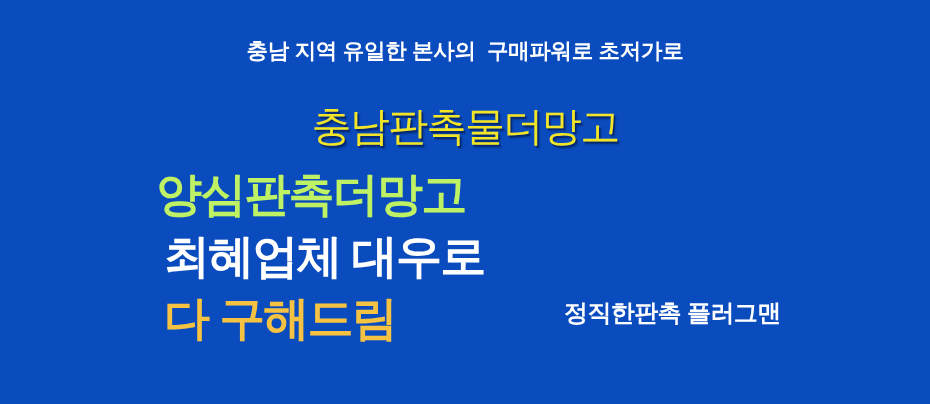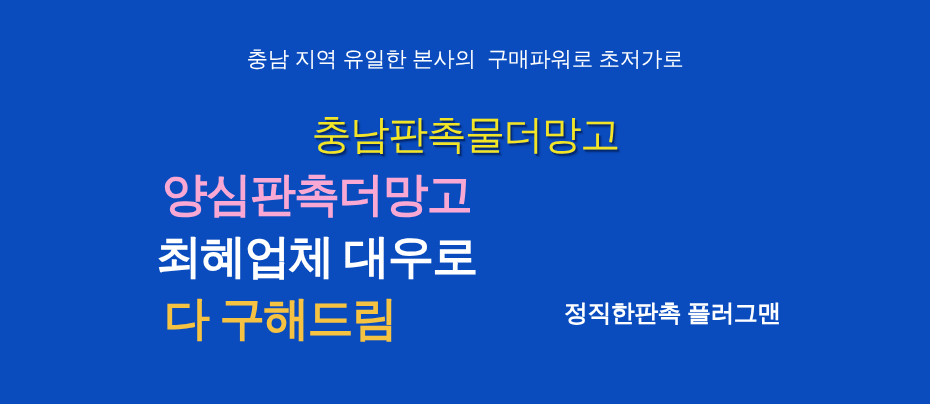--- a/index.html
+++ b/index.html
@@ -25,25 +25,25 @@
   .top-block {
     position: absolute;
     left: 0;
     right: 0;
     top: 34px;
     text-align: center;
   }
 
   .tagline {
     font-size: 21.5px;
-    font-weight: 400;
+    font-weight: 700;
     letter-spacing: -0.3px;
     line-height: 1.25;
     white-space: pre;
-    margin: 12px;
+    margin: 4px;
   }
 
   .headline {
     margin: 13px;
     padding-top: 24px;
     font-size: 40px;
     font-weight: 400;
     letter-spacing: -1.6px;
     line-height: 1.2;
     white-space: pre;
@@ -90,22 +90,22 @@
 <body>
 
 <div class="banner" style="background: rgb(10, 76, 190); width: 930px; height: 404px;">
 
   <div class="top-block">
     <p class="tagline" style="color: rgb(255, 255, 255);">충남 지역 유일한 본사의  구매파워로 초저가로</p>
     <p class="headline" style="color: rgb(242, 229, 40);">충남판촉물더망고</p>
   </div>
 
   <div class="main-stack">
-    <span class="main-line" style="color: #f9a8d4; text-align: center;">양심판촉더망고</span>
-    <span class="main-line" style="color: rgb(255, 255, 255);">최혜업체 대우로</span>
+    <span class="main-line" style="color: #bef264;">양심판촉더망고</span>
+    <span class="main-line" style="color: rgb(255, 255, 255); margin-left: 8px;">최혜업체 대우로</span>
     <span class="main-line" style="color: rgb(245, 194, 66); margin-left: 8px;">다 구해드림</span>
   </div>
 
   <div class="side-stack">
     <span class="side-line" style="color: rgb(255, 255, 255);">정직한판촉 플러그맨</span>
   </div>
 
 </div>
 
 </body></html>

